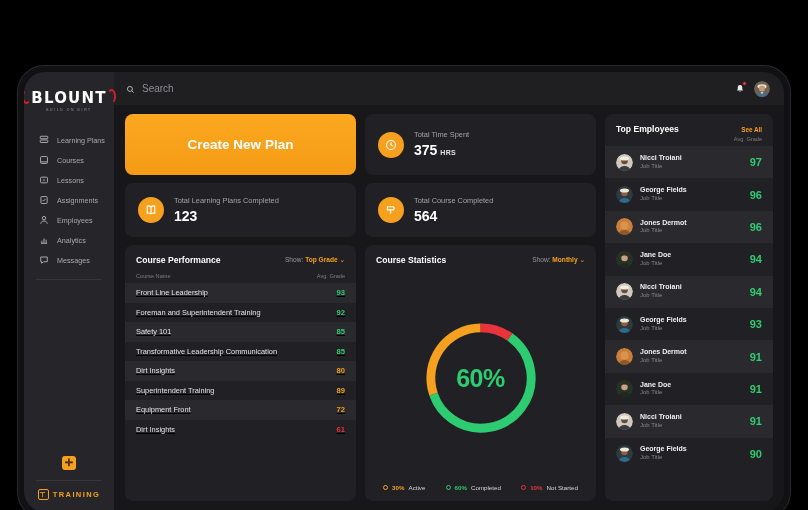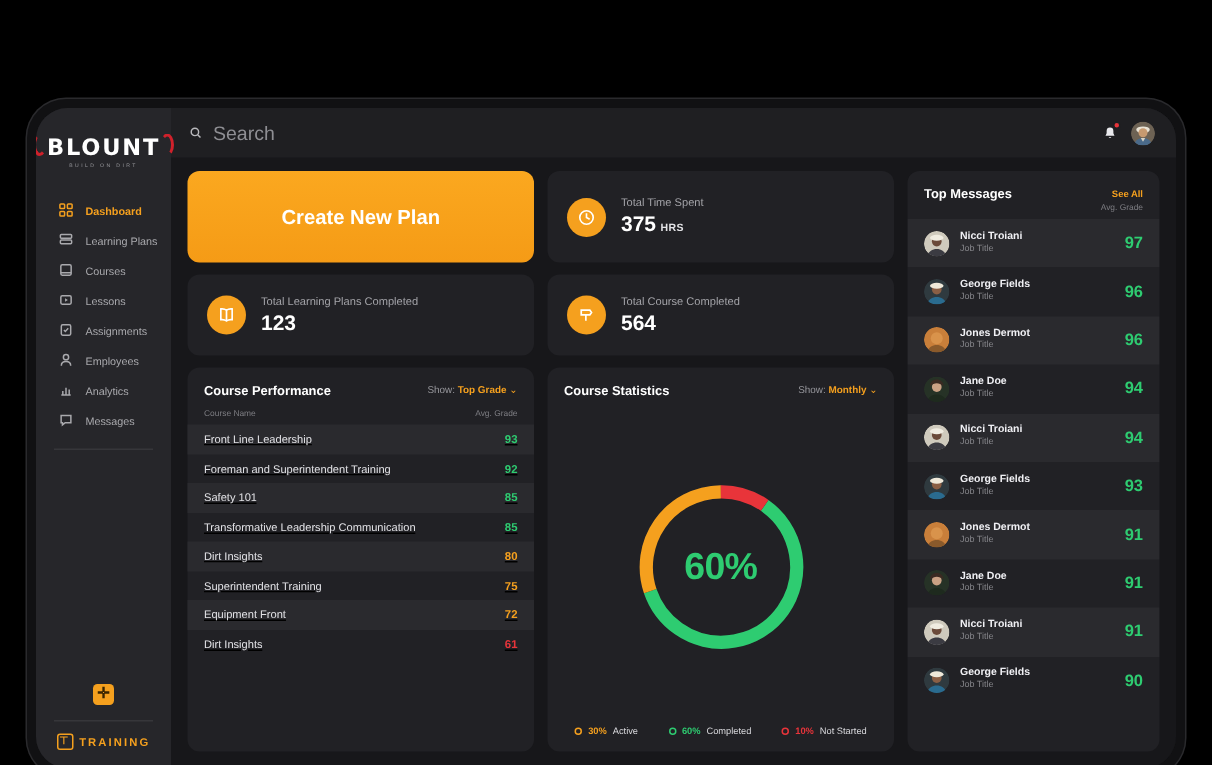--- a/index.html
+++ b/index.html
@@ -97,21 +97,21 @@
     height: 33px; flex:0 0 33px;
     background:#1f1f22;
     display:flex; align-items:center;
     padding: 0 14px 0 12px;
     gap: 8px;
   }
   .search-box { display:flex; align-items:center; gap:7px; flex:1; }
   .search-box svg { width:9px; height:9px; stroke:#b8b8bc; fill:none; stroke-width:1.7; }
   .search-input {
     background:transparent; border:0; outline:none;
-    color:#d0d0d4; font-size:13px; font-family:"Liberation Sans",sans-serif;
+    color:#d0d0d4; font-size:10px; font-family:"Liberation Sans",sans-serif;
     width: 180px;
   }
   .search-input::placeholder { color:#8e8e93; }
   .bell { position:relative; width:12px; height:13px; display:flex; align-items:center; justify-content:center;}
   .bell svg { width:10px; height:10px; fill:#e8e8ec; }
   .bell .dot { position:absolute; top:-1px; right:-1px; width:5px; height:5px; border-radius:50%; background:#e8343a; border:1px solid #1f1f22;}
   .avatar-top { width:16px; height:16px; border-radius:50%; overflow:hidden; flex:0 0 16px; }
 
   .content { flex:1; display:flex; gap:9px; padding: 9px 11px 11px; min-height:0; }
   .col-left { flex:1 1 0; display:flex; flex-direction:column; gap:8px; min-width:0; }
@@ -203,31 +203,20 @@
             <div class="logo">
               <span class="swoosh-l"></span>
               <span>BLOUNT</span>
               <span class="swoosh-r"></span>
             </div>
             <div class="logo-tag">BUILD ON DIRT</div>
           </div>
         </div>
 
         <nav class="nav">
-          <div class="nav-item active">
-            <span class="ico">
-                <svg viewBox="0 0 16 16">
-                  <rect x="1.5" y="1.5" width="5" height="5" rx="1"></rect>
-                  <rect x="9.5" y="1.5" width="5" height="5" rx="1"></rect>
-                  <rect x="1.5" y="9.5" width="5" height="5" rx="1"></rect>
-                  <rect x="9.5" y="9.5" width="5" height="5" rx="1"></rect>
-                </svg>
-              </span>
-            <span>Dashboard</span>
-          </div>
           <div class="nav-item">
             <span class="ico">
                 <svg viewBox="0 0 16 16">
                   <rect x="2" y="2" width="12" height="4" rx="1"></rect>
                   <rect x="2" y="8" width="12" height="4" rx="1"></rect>
                 </svg>
               </span>
             <span>Learning Plans</span>
           </div>
           <div class="nav-item">
@@ -408,21 +397,21 @@
                   <div class="tbl-row">
                       <span class="cname">Transformative Leadership Communication</span>
                       <span class="grade" style="color:#2ecc71">85</span>
                     </div>
                   <div class="tbl-row">
                       <span class="cname">Dirt Insights</span>
                       <span class="grade" style="color:#f5a01e">80</span>
                     </div>
                   <div class="tbl-row">
                       <span class="cname">Superintendent Training</span>
-                      <span class="grade" style="color:#f5a01e">75</span>
+                      <span class="grade" style="color:#f5a01e">89</span>
                     </div>
                   <div class="tbl-row">
                       <span class="cname">Equipment Front</span>
                       <span class="grade" style="color:#f5a01e">72</span>
                     </div>
                   <div class="tbl-row">
                       <span class="cname">Dirt Insights</span>
                       <span class="grade" style="color:#e8343a">61</span>
                     </div>
                 </div>
@@ -465,21 +454,21 @@
                     <span>Not Started</span>
                   </span>
                 </div>
               </section>
             </div>
           </div>
 
           <div class="col-right">
             <section class="emp-card">
               <div class="emp-head">
-                <span class="panel-title">Top Messages</span>
+                <span class="panel-title">Top Employees</span>
                 <span class="see-all">See All</span>
               </div>
               <div class="emp-sub">Avg. Grade</div>
               <div>
 
                 <div class="emp-row">
                   <span class="emp-av"><svg viewBox="0 0 34 34">
                         <circle cx="17" cy="17" r="17" fill="#cfcabd"></circle>
                         <circle cx="17" cy="14" r="6.5" fill="#6b4a3a"></circle>
                         <path d="M4 34c2-7 7-10 13-10s11 3 13 10z" fill="#3b3b42"></path>

